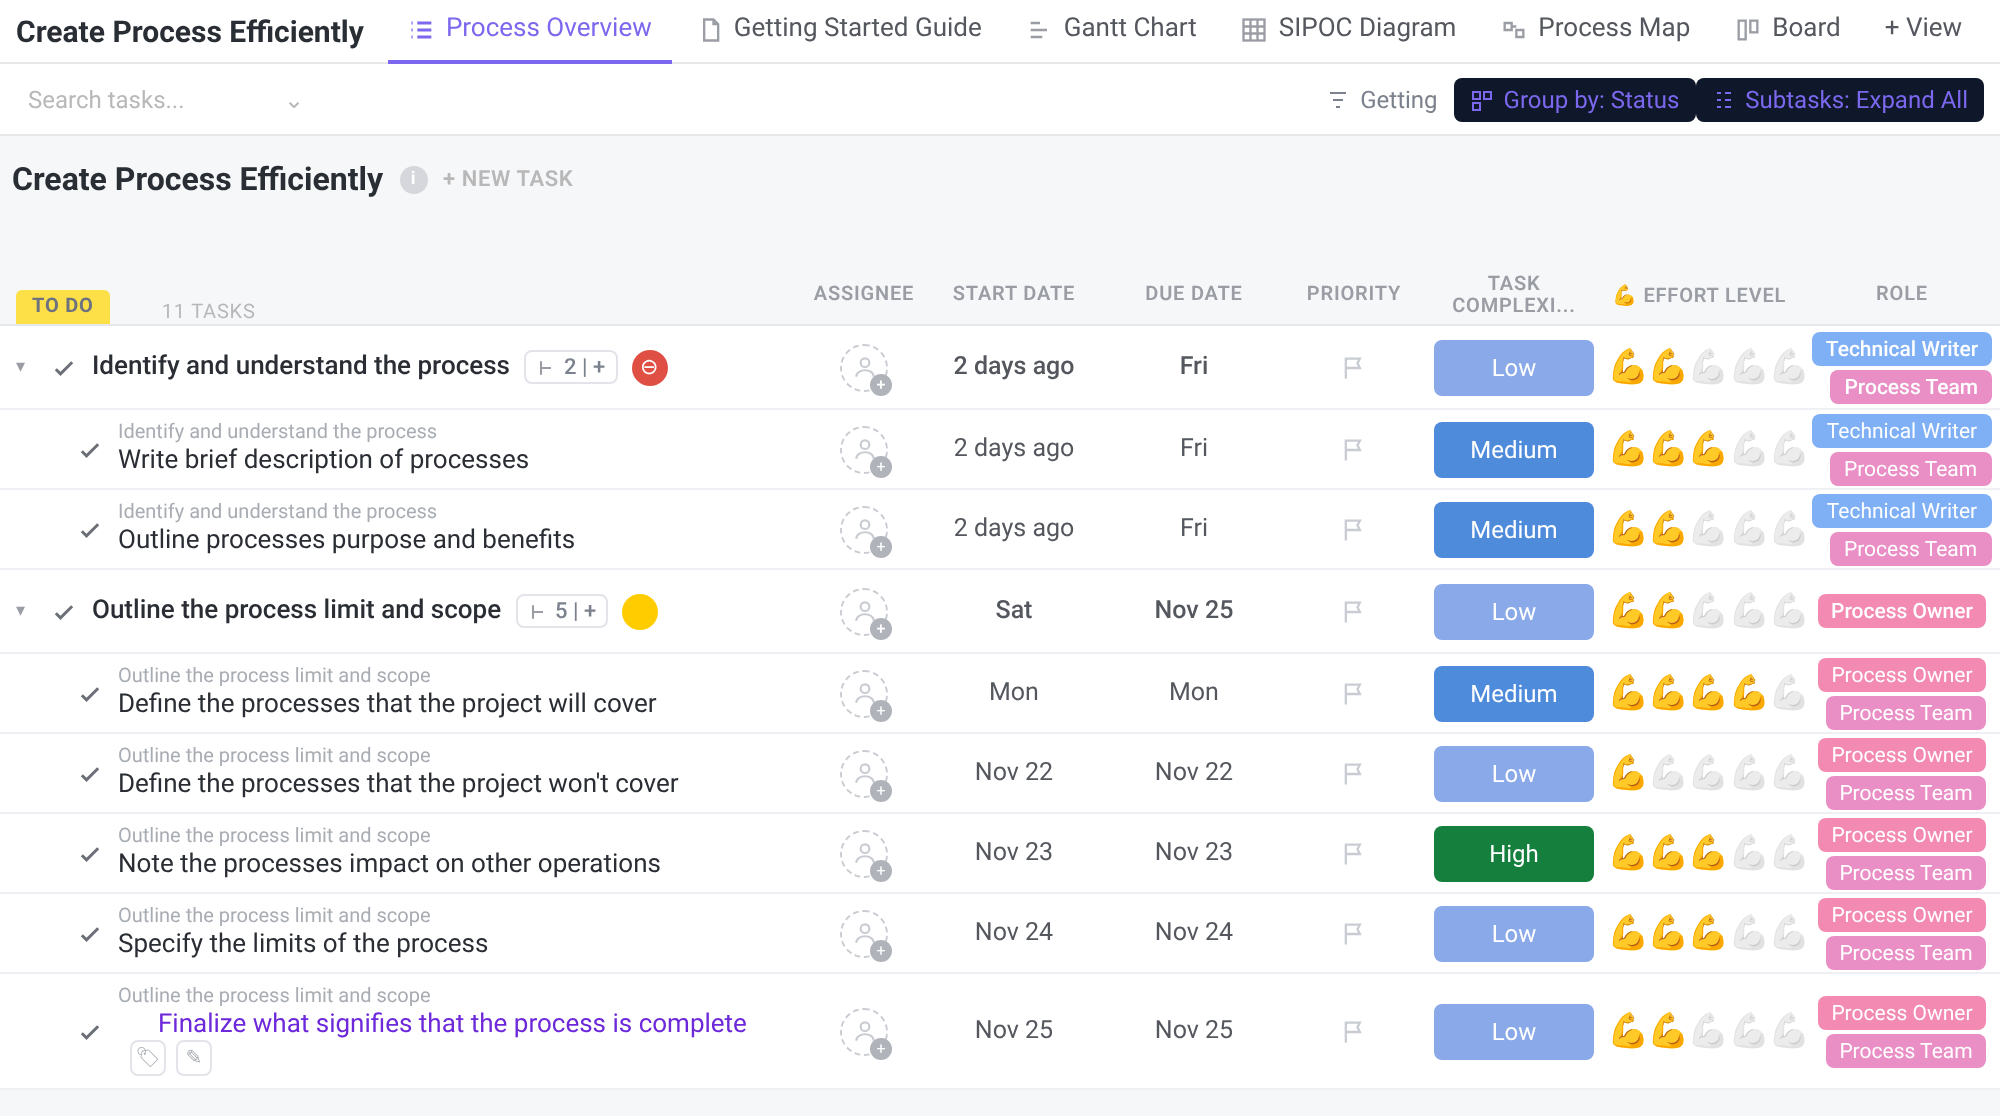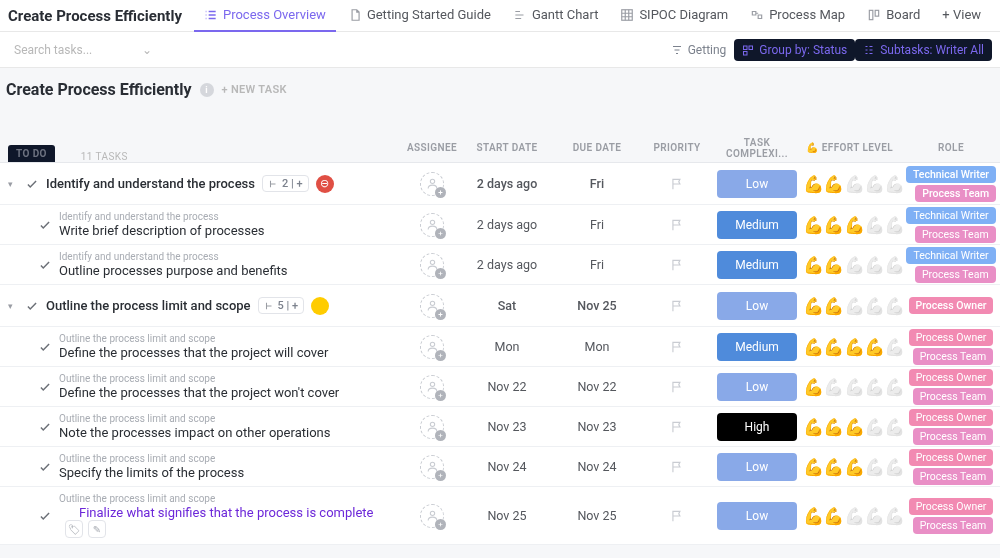--- a/index.html
+++ b/index.html
@@ -20,21 +20,21 @@
 .pill.lav { background: #0f172a; color: #7b68ee; }
 
 
 .content { background: #f6f7f9; min-height: 490px; padding-top: 12px; }
 .section-title { display: flex; align-items: center; gap: 8px; padding: 0 6px 12px; font-size: 16px; font-weight: 700; }
 .section-title .hint { color: #b8b8b8; font-size: 11px; font-weight: 600; letter-spacing: 0.3px; }
 .info-dot { width: 14px; height: 14px; border-radius: 50%; background: #d5d7dc; color: #fff; font-size: 9px; display: flex; align-items: center; justify-content: center; font-weight: 700; }
 
 
 .thead { display: flex; align-items: center; height: 30px; font-size: 10px; color: #9a9da4; font-weight: 600; letter-spacing: 0.4px; text-transform: uppercase; border-bottom: 1px solid #e6e8ec; padding-left: 8px; margin-top: 22px; }
-.status-chip { background: #0f172a; color: #6d7280; padding: 3px 8px; border-radius: 3px 3px 0 0; font-size: 10px; font-weight: 700;}
+.status-chip { background: #fde047; color: #6d7280; padding: 3px 8px; border-radius: 3px 3px 0 0; font-size: 10px; font-weight: 700;}
 .count-chip { color: #b8b8b8; font-size: 10px; font-weight: 400; padding-left: 26px; }
 .col-assignee { width: 60px; text-align: center; }
 .col-date { width: 90px; text-align: center; }
 .col-priority { width: 70px; text-align: center; }
 .col-complexity { width: 90px; text-align: center; }
 .col-effort { width: 100px; text-align: left; padding-left: 4px;}
 .col-role { width: 98px; text-align: center; }
 .col-task { flex: 1; }
 
 
@@ -53,21 +53,21 @@
 .subtask-pill { display: inline-flex; align-items: center; gap: 4px; border: 1px solid #e2e4e9; border-radius: 4px; padding: 1px 5px; font-size: 11px; color: #7c828d; }
 .circle-icon { width: 18px; height: 18px; border-radius: 50%; display: flex; align-items: center; justify-content: center; font-size: 11px; color: #fff; }
 .circle-icon.red { background: #e04f44; }
 .circle-icon.yellow { background: #ffcc00; }
 
 .avatar { width: 24px; height: 24px; border-radius: 50%; border: 1px dashed #c9ccd2; display: flex; align-items: center; justify-content: center; position: relative; }
 .avatar .plus { position: absolute; right: -3px; bottom: -3px; width: 11px; height: 11px; border-radius: 50%; background: #b0b3ba; color: #fff; font-size: 8px; display: flex; align-items: center; justify-content: center; }
 .complexity { height: 28px; width: 80px; border-radius: 4px; color: #fff; display: flex; align-items: center; justify-content: center; font-size: 12px; font-weight: 400; margin: 0 auto; }
 .cx-Low { background: #89a9e8; }
 .cx-Medium { background: #4f8bdb; }
-.cx-High { background: #000000; }
+.cx-High { background: #15803d; }
 
 .effort { display: flex; gap: 0; font-size: 17px; letter-spacing: -1px; }
 .effort .dim { filter: grayscale(100%); opacity: 0.35; }
 
 .tags { display: flex; flex-direction: column; gap: 2px; align-items: flex-end; }
 .tag { font-size: 10.5px; padding: 2px 7px; border-radius: 4px; color: #fff; white-space: nowrap; }
 .tg-tw { background: #7fb0f5; }
 .tg-pt { background: #e98fc6; }
 .tg-po { background: #f28ab2; }
 
@@ -149,21 +149,21 @@
         <rect x="3" y="4" width="7" height="7"></rect>
         <rect x="14" y="4" width="7" height="7"></rect>
         <rect x="3" y="15" width="7" height="7"></rect>
       </svg>
     <span>Group by: Status</span>
   </div>
   <div class="pill lav">
     <svg width="12" height="12" viewBox="0 0 24 24" fill="none" stroke="#7b68ee" stroke-width="2">
         <path d="M5 5h4M5 12h4M5 19h4M13 5h6M13 12h6M13 19h6"></path>
       </svg>
-    <span>Subtasks: Writer All</span>
+    <span>Subtasks: Expand All</span>
   </div>
 </div>
 
 <div class="content">
   <div class="section-title">
     <span>Create Process Efficiently</span>
     <span class="info-dot">i</span>
     <span class="hint">+ NEW TASK</span>
   </div>
 

